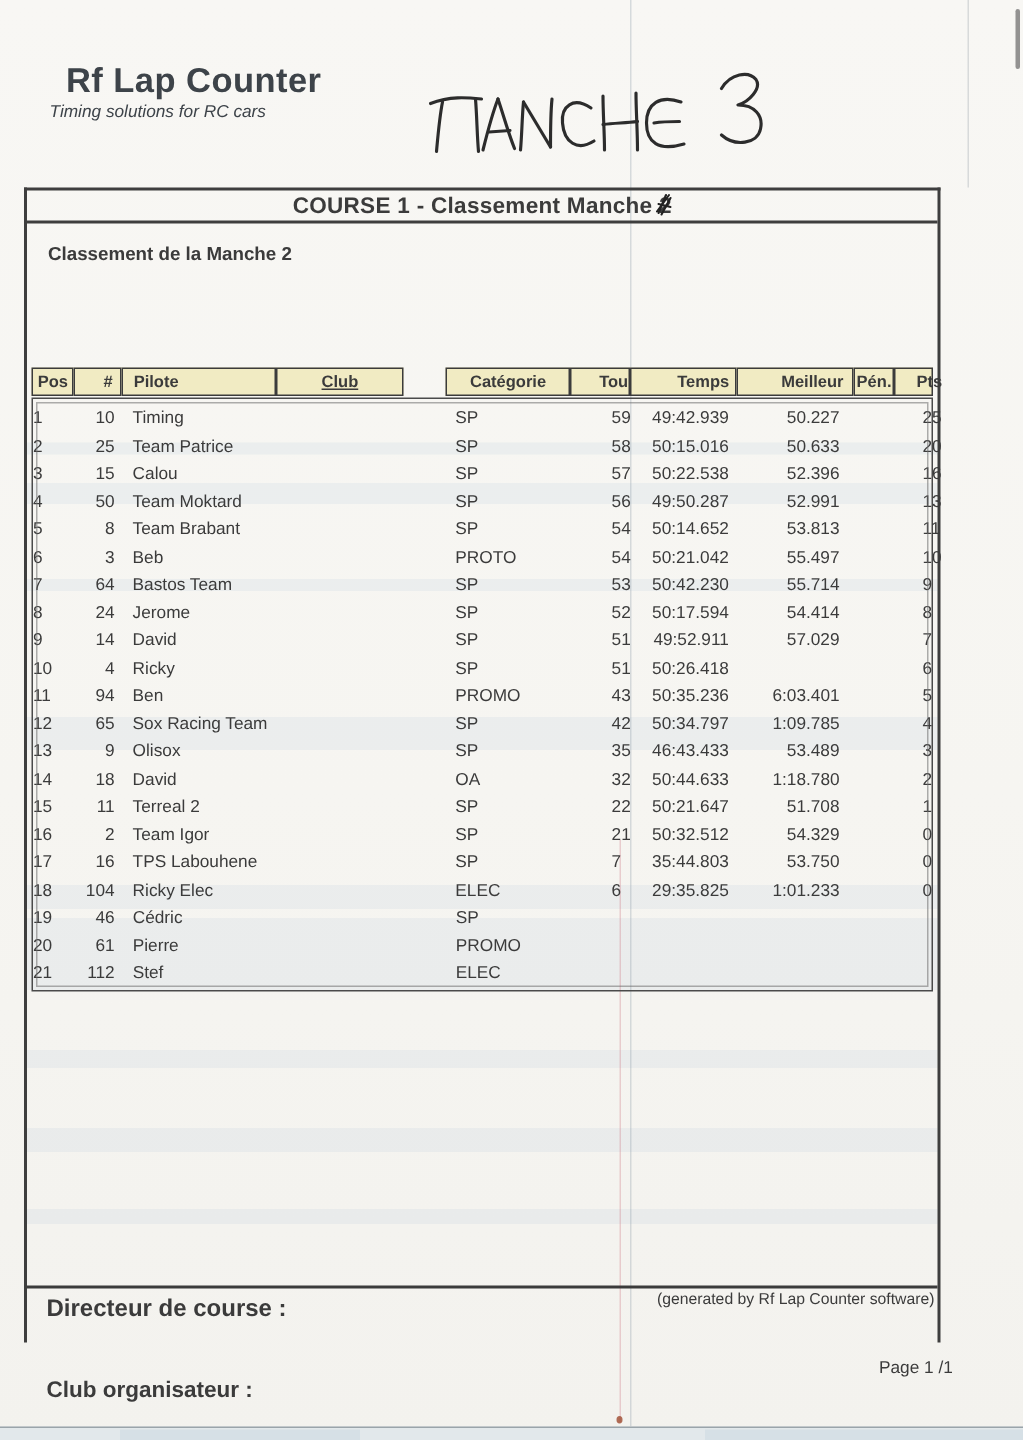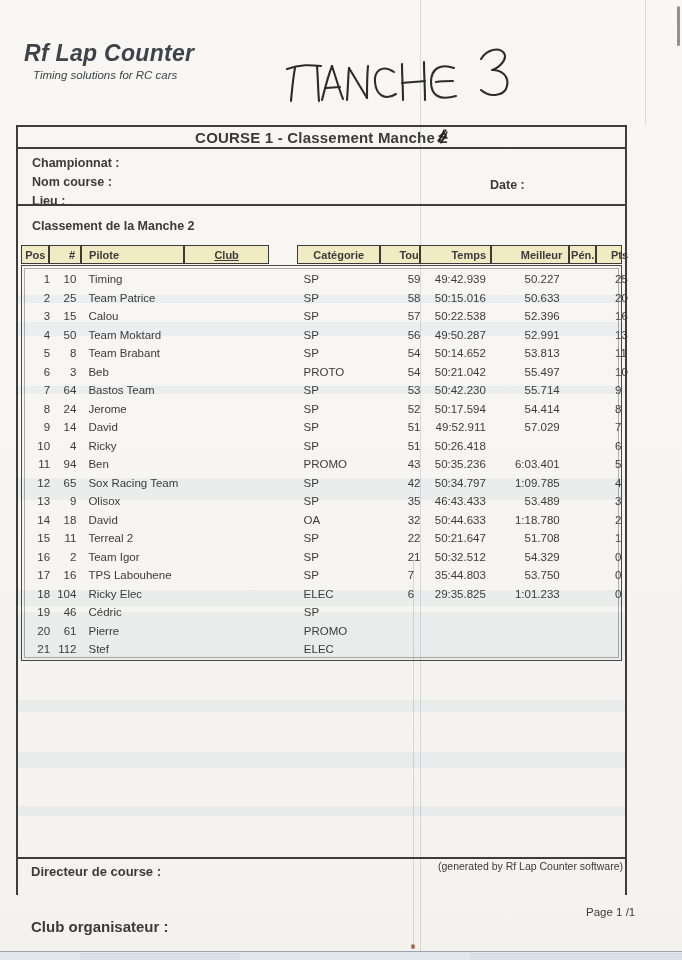--- a/index.html
+++ b/index.html
@@ -17,21 +17,21 @@
   .pink-line { position:absolute; left:413px; top:560px; width:1px; height:388px; background:rgba(208,128,140,.35); }
   .red-dot { position:absolute; left:411px; top:944px; width:4px; height:5px; border-radius:50%; background:#a2543a; opacity:.85; }
   .edge-mark { position:absolute; left:677px; top:6px; width:3px; height:40px; background:#5c5c5c; opacity:.65; border-radius:2px; }
   .top-right-line { position:absolute; left:645px; top:0; width:1px; height:125px; background:rgba(168,174,180,.4); }
   .bottom-band { position:absolute; left:0; top:951px; width:682px; height:9px; background:#e2e8eb; border-top:1px solid #9aa4aa; }
   .bottom-band .seg1 { position:absolute; left:80px; top:1px; width:160px; height:8px; background:#cfdbe3; opacity:.6; }
   .bottom-band .seg2 { position:absolute; left:470px; top:1px; width:212px; height:8px; background:#cfdbe3; opacity:.6; }
 
   
   .logo { position:absolute; left:24px; top:40px; color:#3d4349; }
-  .logo-title { font-size:23px; font-weight:bold; font-style:italic; letter-spacing:.3px; }
+  .logo-title { font-size:23px; font-weight:bold; letter-spacing:.3px;margin-left:20px; }
   .logo-tagline { font-size:11.5px; font-style:italic; margin:2px 0 0 9px; }
 
   
   .handwriting { position:absolute; left:278px; top:38px; width:240px; height:70px; }
   .handwriting path { stroke:#2c2c2c; stroke-width:2.1; fill:none; stroke-linecap:round; stroke-linejoin:round; }
 
   
   .report-box {
     position:absolute; left:16px; top:125px; width:611px; height:770px;
     border-top:2px solid #3e3e3e; border-left:2px solid #3e3e3e; border-right:2px solid #3e3e3e;
@@ -70,31 +70,31 @@
   .w-pos  { width:31px; }
   .w-num  { width:34px; }
   .w-pilot{ width:112px; }
   .w-club { width:93px;text-decoration:underline; }
   .w-cat  { width:91px;margin-left:28px; }
   .w-tours{ width:40px;padding-left:28px; }
   .w-temps{ width:77px; }
   .w-meil { width:85px; }
   .w-pen  { width:29px; }
   .w-pts  { width:26px;padding-left:21px; }
-  .al-c { justify-content:center; text-align:right; }
+  .al-c { justify-content:center; text-align:left; }
   .al-l { justify-content:flex-start; text-align:left; }
   .al-r { justify-content:flex-end; text-align:right; }
   .pl7 { padding-left:7px; } .pr4 { padding-right:4px; }
   .pr5 { padding-right:5px; } .pr6 { padding-right:6px; } .pr8 { padding-right:8px; }
   .trow span { display:block; }
 
   
   .footer-rule { position:absolute; left:0; right:0; top:730px; height:2px; background:#3b3b3b; }
   .generated { position:absolute; right:2px; top:733px; font-size:10.5px; }
-  .director  { position:absolute; left:13px; top:737px; font-size:13px; font-weight:bold; }
+  .director  { position:absolute; left:13px; top:737px; font-size:16px; font-weight:bold; }
   .club-org  { position:absolute; left:13px; top:791px; font-size:15px; font-weight:bold; }
 
   .page-number { position:absolute; left:586px; top:906px; font-size:11.5px; }
 </style>
 </head>
 <body>
 
 <div class="streak" style="top:295px;height:8px"></div>
 <div class="streak" style="top:322px;height:14px"></div>
 <div class="streak" style="top:386px;height:8px"></div>
@@ -146,26 +146,20 @@
       <span>2</span>
       <svg class="scribble" viewBox="0 0 14 18">
         <path d="M2,13 L10,2"></path>
           <path d="M8,2 L3,14"></path>
           <path d="M11,4 L5,15"></path>
           <path d="M3,8 L11,10"></path>
       </svg>
     </span>
   </div>
 
-  <div class="info-block">
-    <div class="info-line">Championnat :</div>
-    <div class="info-line">Nom course :</div>
-    <div class="info-line">Lieu :</div>
-    <div class="date-label">Date :</div>
-  </div>
 
   <div class="section-title">Classement de la Manche 2</div>
 
   <div class="thead" id="thead">
       <div class="hcell w-pos al-c">Pos</div>
       <div class="hcell w-num al-r pr5">#</div>
       <div class="hcell w-pilot al-l pl7">Pilote</div>
       <div class="hcell w-club al-c">Club</div>
       <div class="hcell w-cat al-c">Catégorie</div>
       <div class="hcell w-tours al-c">Tours</div>

